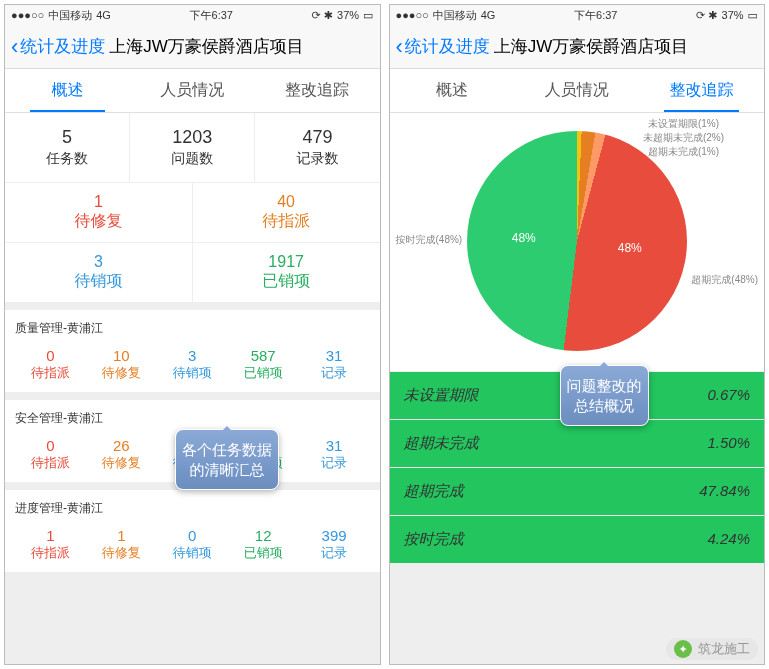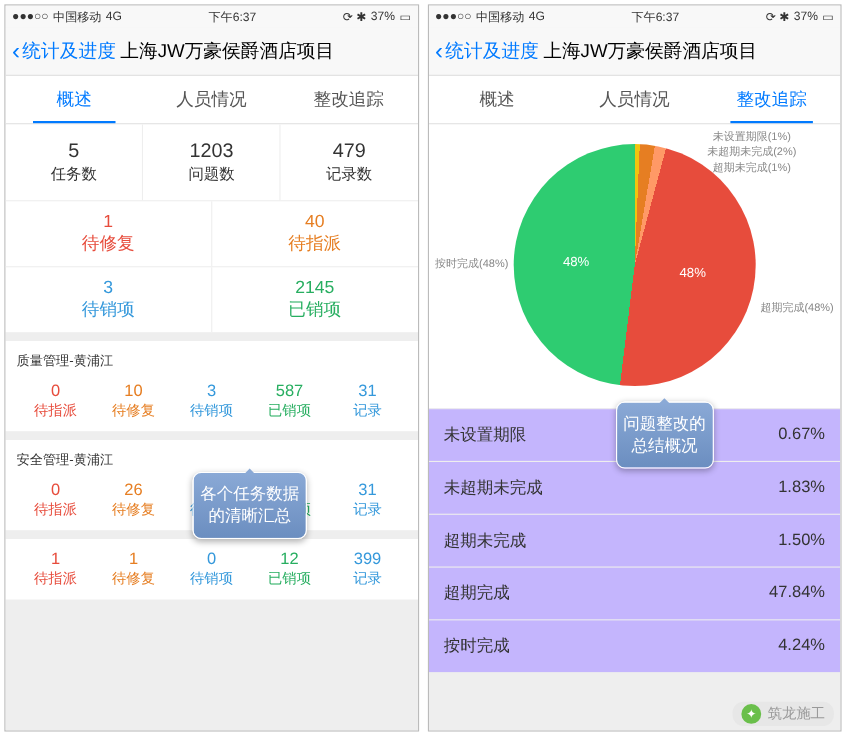--- a/index.html
+++ b/index.html
@@ -104,21 +104,21 @@
       #f1c40f 0deg 2.4deg,
       #e67e22 2.4deg 9.6deg,
       #ff9966 9.6deg 15deg,
       #e74c3c 15deg 187deg,
       #2ecc71 187deg 360deg
     );
     position:relative;
   }
   .pie-label { position:absolute; font-size:12px; color:#fff;}
   .legend-line { position:absolute; font-size:10px; color:#888; white-space:nowrap;}
-  .list { background:#c4b5fd; }
+  .list { background:#22c55e;font-style:italic; }
   .list-row { display:flex; justify-content:space-between; padding:14px 14px; border-top:1px solid #eee; font-size:15px; color:#333;}
   .wm { position:absolute; right:6px; bottom:4px; font-size:13px; color:#999; background:rgba(230,230,230,.9); padding:2px 8px; border-radius:10px; display:flex; gap:6px; align-items:center; z-index:20;}
   .wm .ico{ width:18px;height:18px;border-radius:50%;background:#6abf4b;display:flex;align-items:center;justify-content:center;color:#fff;font-size:11px;}
 </style>
 </head>
 <body>
 
 <div class="phone">
   <div class="statusbar">
     <div class="left">
@@ -176,21 +176,21 @@
           <div class="num">40</div>
           <div class="lbl">待指派</div>
         </div>
       </div>
       <div class="row2">
         <div class="cell2 blue">
           <div class="num">3</div>
           <div class="lbl">待销项</div>
         </div>
         <div class="cell2 green">
-          <div class="num">2145</div>
+          <div class="num">1917</div>
           <div class="lbl">已销项</div>
         </div>
       </div>
     </div>
 
     <div class="task-card">
       <div class="task-title">质量管理-黄浦江</div>
       <div class="task-row">
         <div class="task-cell red">
             <div class="n">0</div>
@@ -235,20 +235,21 @@
             <div class="l">已销项</div>
           </div>
         <div class="task-cell blue">
             <div class="n">31</div>
             <div class="l">记录</div>
           </div>
       </div>
     </div>
 
     <div class="task-card">
+      <div class="task-title">进度管理-黄浦江</div>
       <div class="task-row">
         <div class="task-cell red">
             <div class="n">1</div>
             <div class="l">待指派</div>
           </div>
         <div class="task-cell orange">
             <div class="n">1</div>
             <div class="l">待修复</div>
           </div>
         <div class="task-cell blue">
@@ -318,24 +319,20 @@
       </div>
       <div class="legend-line" style="left:6px; top:120px;">按时完成(48%)</div>
       <div class="legend-line" style="right:6px; top:160px;">超期完成(48%)</div>
     </div>
     <div class="list">
       <div class="list-row">
           <span>未设置期限</span>
           <span>0.67%</span>
         </div>
       <div class="list-row">
-          <span>未超期未完成</span>
-          <span>1.83%</span>
-        </div>
-      <div class="list-row">
           <span>超期未完成</span>
           <span>1.50%</span>
         </div>
       <div class="list-row">
           <span>超期完成</span>
           <span>47.84%</span>
         </div>
       <div class="list-row">
           <span>按时完成</span>
           <span>4.24%</span>

